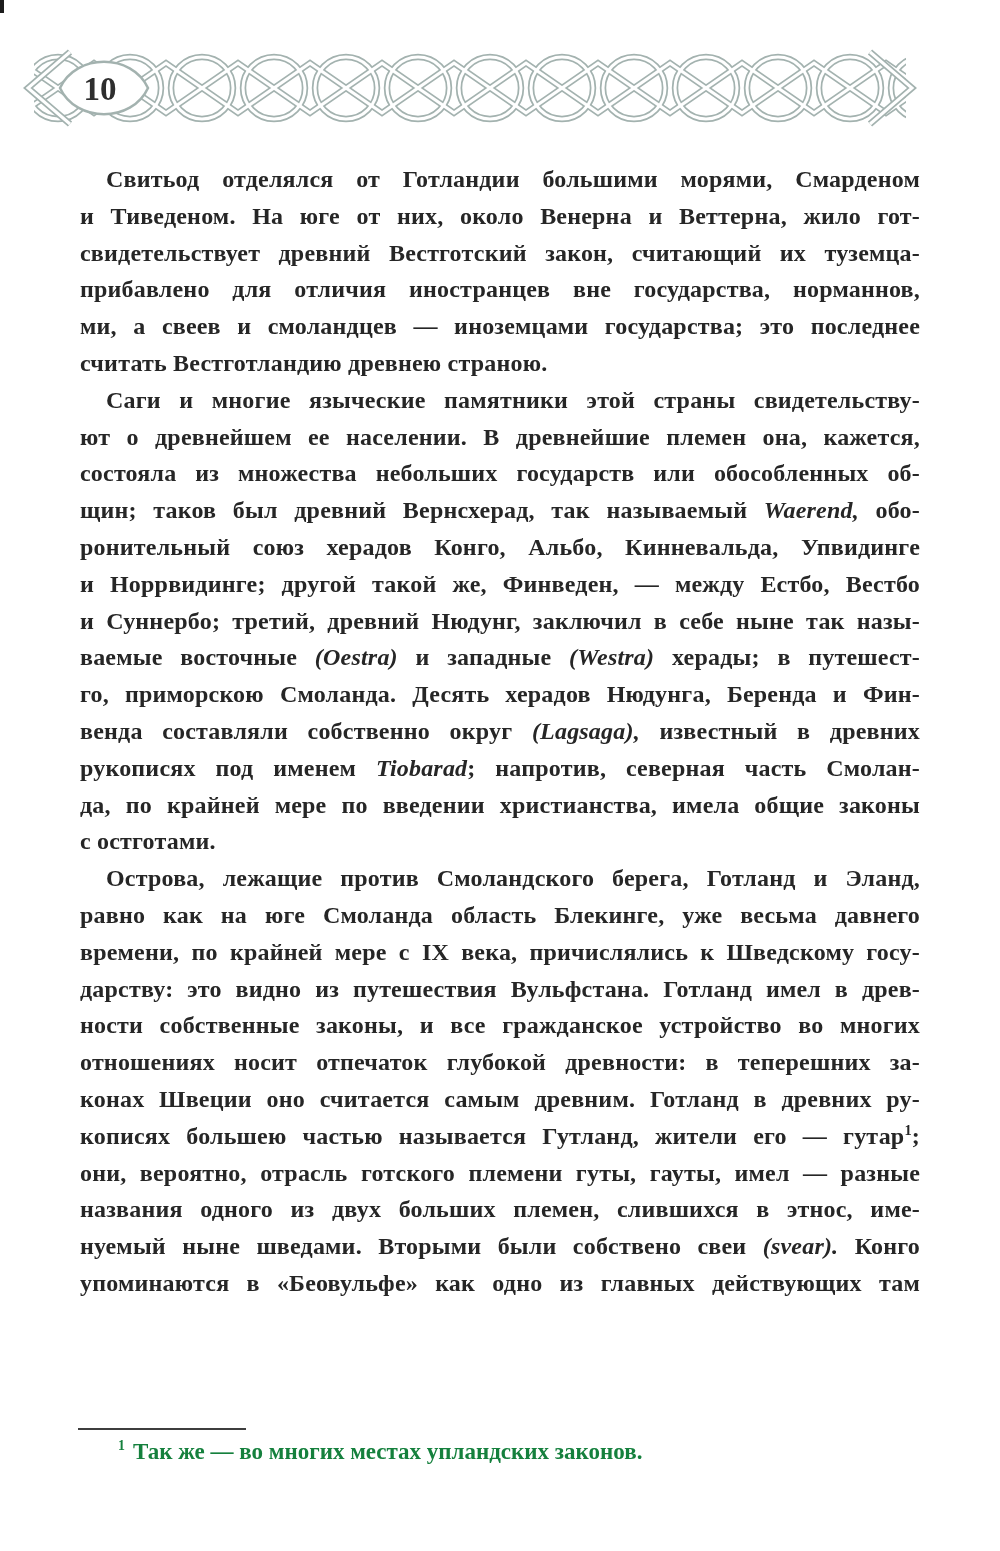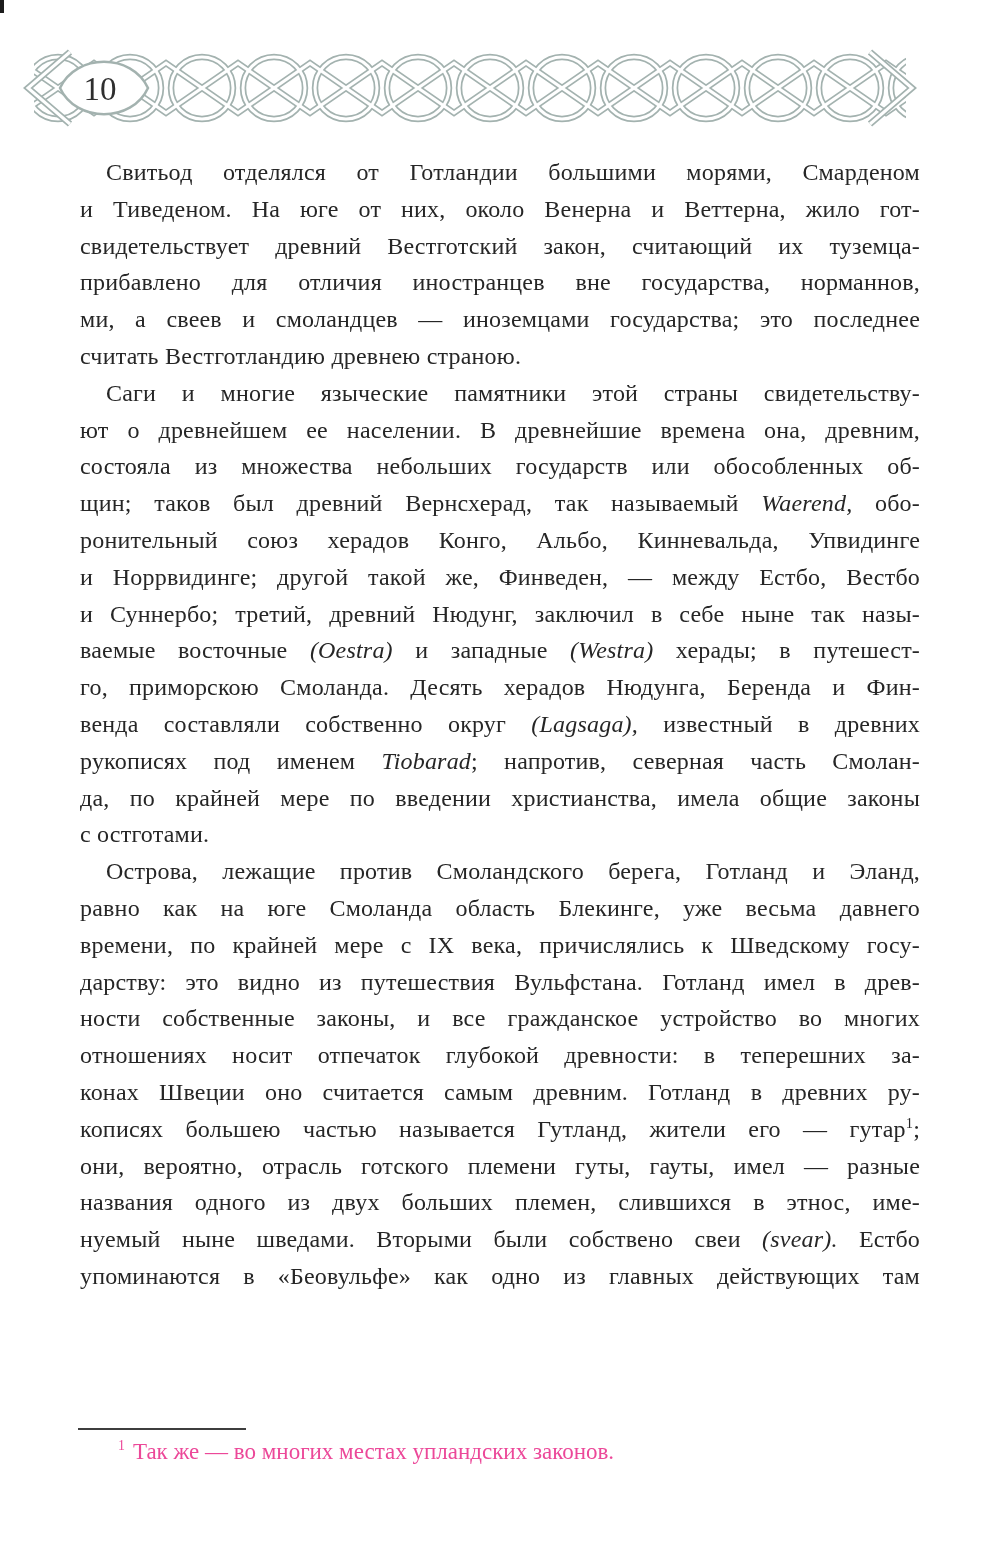--- a/index.html
+++ b/index.html
@@ -3,45 +3,46 @@
 <meta charset="utf-8">
 <style>
   html,body{margin:0;padding:0;background:#ffffff;}
   .page{
     position:relative;
     width:1000px;height:1551px;
     background:var(--paper,#ffffff);
     font-family:"Liberation Serif","DejaVu Serif",serif;
     color:var(--ink,#262626);
     overflow:hidden;
+    font-weight:bold;
   }
   .scan-speck{position:absolute;left:0;top:0;width:4px;height:13px;background:#1c1c1c;}
   .ornament{position:absolute;left:22px;top:47px;}
-  .text-block{position:absolute;left:80px;top:154px;width:840px;}
+  .text-block{position:absolute;left:80px;top:161px;width:840px;}
   .para{margin:0;}
   .line{
     font-size:24px;
     line-height:36.8px;
     height:36.8px;
     overflow:hidden;
     text-align:justify;
     text-align-last:justify;
     letter-spacing:0.2px;
   }
   .line.first{padding-left:26px;}
   .line.last{text-align-last:left;}
   .it{font-style:italic;}
   sup{font-size:0.6em;line-height:0;vertical-align:super;}
   .footnote-rule{
     position:absolute;left:78px;top:1428px;width:168px;height:0;
     border-top:2px solid #3e3e3e;
   }
   .footnote{
     position:absolute;left:80px;top:1436px;width:840px;
-    font-size:23px;line-height:32px;color:#ec4899;
+    font-size:23px;line-height:32px;color:#15803d;
   }
   .footnote .fn-indent{padding-left:38px;}
   .footnote sup{margin-right:8px;}
 </style>
 </head>
 <body>
 
 <div class="page">
 
   <div class="scan-speck"></div>
@@ -83,21 +84,21 @@
       <div class="para">
         <div class="line first"><span>Свитьод отделялся от Готландии большими морями, Смарденом</span></div>
         <div class="line"><span>и Тиведеном. На юге от них, около Венерна и Веттерна, жило гот-</span></div>
         <div class="line"><span>свидетельствует древний Вестготский закон, считающий их туземца-</span></div>
         <div class="line"><span>прибавлено для отличия иностранцев вне государства, норманнов,</span></div>
         <div class="line"><span>ми, а свеев и смоландцев — иноземцами государства; это последнее</span></div>
         <div class="line last"><span>считать Вестготландию древнею страною.</span></div>
       </div>
       <div class="para">
         <div class="line first"><span>Саги и многие языческие памятники этой страны свидетельству-</span></div>
-        <div class="line"><span>ют о древнейшем ее населении. В древнейшие времена она, древним,</span></div>
+        <div class="line"><span>ют о древнейшем ее населении. В древнейшие племен она, кажется,</span></div>
         <div class="line"><span>состояла из множества небольших государств или обособленных об-</span></div>
         <div class="line"><span>щин; таков был древний Вернсхерад, так называемый </span><span class="it">Waerend,</span><span> обо-</span></div>
         <div class="line"><span>ронительный союз херадов Конго, Альбо, Кинневальда, Упвидинге</span></div>
         <div class="line"><span>и Норрвидинге; другой такой же, Финведен, — между Естбо, Вестбо</span></div>
         <div class="line"><span>и Суннербо; третий, древний Нюдунг, заключил в себе ныне так назы-</span></div>
         <div class="line"><span>ваемые восточные </span><span class="it">(Oestra)</span><span> и западные </span><span class="it">(Westra)</span><span> херады; в путешест-</span></div>
         <div class="line"><span>го, приморскою Смоланда. Десять херадов Нюдунга, Беренда и Фин-</span></div>
         <div class="line"><span>венда составляли собственно округ </span><span class="it">(Lagsaga),</span><span> известный в древних</span></div>
         <div class="line"><span>рукописях под именем </span><span class="it">Tiobarad</span><span>; напротив, северная часть Смолан-</span></div>
         <div class="line"><span>да, по крайней мере по введении христианства, имела общие законы</span></div>
@@ -107,21 +108,21 @@
         <div class="line first"><span>Острова, лежащие против Смоландского берега, Готланд и Эланд,</span></div>
         <div class="line"><span>равно как на юге Смоланда область Блекинге, уже весьма давнего</span></div>
         <div class="line"><span>времени, по крайней мере с IX века, причислялись к Шведскому госу-</span></div>
         <div class="line"><span>дарству: это видно из путешествия Вульфстана. Готланд имел в древ-</span></div>
         <div class="line"><span>ности собственные законы, и все гражданское устройство во многих</span></div>
         <div class="line"><span>отношениях носит отпечаток глубокой древности: в теперешних за-</span></div>
         <div class="line"><span>конах Швеции оно считается самым древним. Готланд в древних ру-</span></div>
         <div class="line"><span>кописях большею частью называется Гутланд, жители его — гутар</span><sup>1</sup><span>;</span></div>
         <div class="line"><span>они, вероятно, отрасль готского племени гуты, гауты, имел — разные</span></div>
         <div class="line"><span>названия одного из двух больших племен, слившихся в этнос, име-</span></div>
-        <div class="line"><span>нуемый ныне шведами. Вторыми были собствено свеи </span><span class="it">(svear).</span><span> Естбо</span></div>
+        <div class="line"><span>нуемый ныне шведами. Вторыми были собствено свеи </span><span class="it">(svear).</span><span> Конго</span></div>
         <div class="line"><span>упоминаются в «Беовульфе» как одно из главных действующих там</span></div>
       </div>
     </div>
 
   <div class="footnote-rule"></div>
   <div class="footnote">
     <div class="fn-indent">
       <sup>1</sup><span>Так же — во многих местах упландских законов.</span>
     </div>
   </div>

